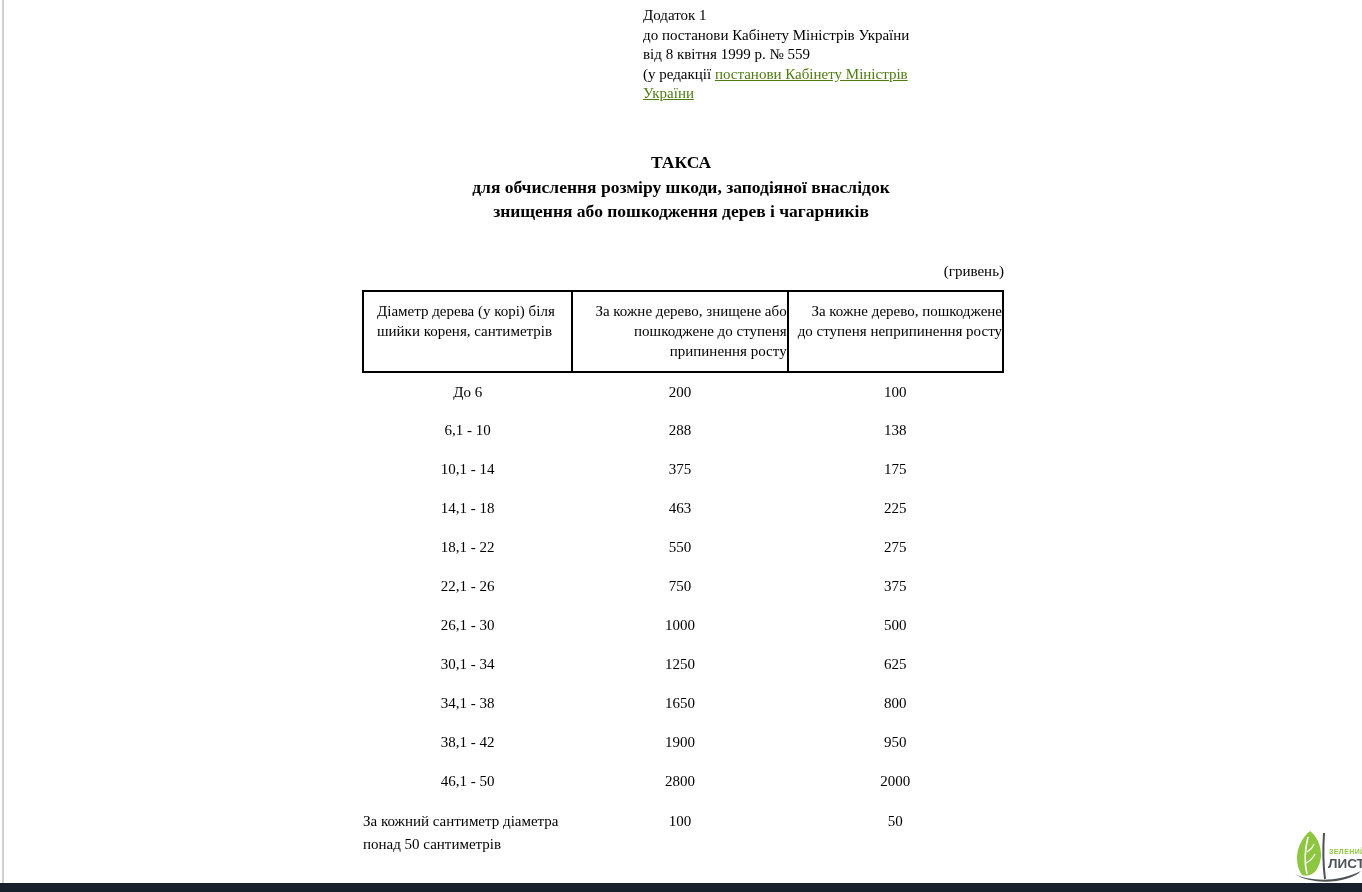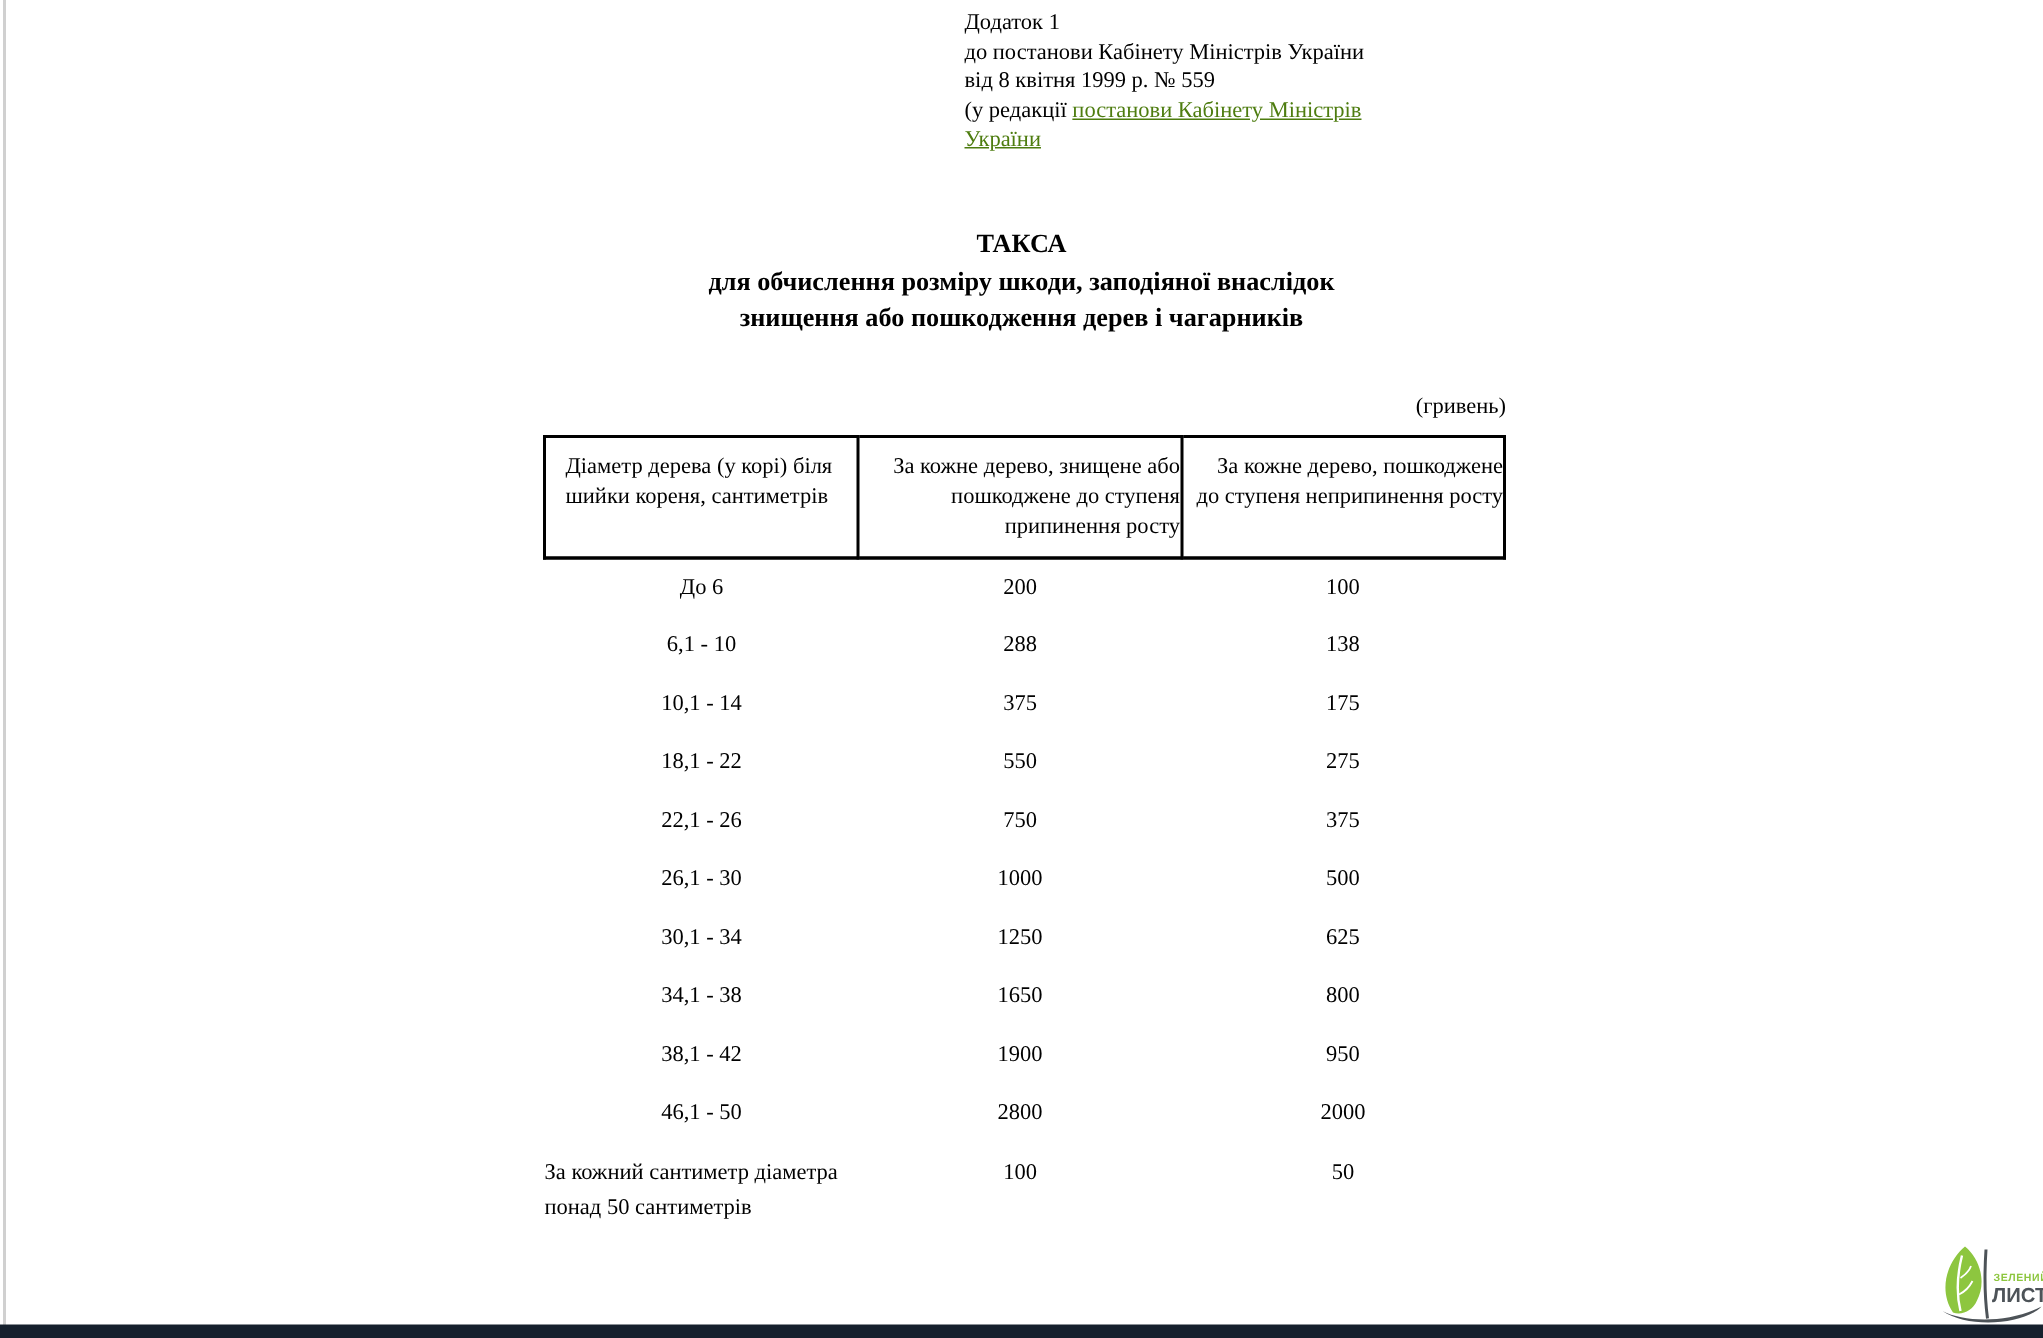--- a/index.html
+++ b/index.html
@@ -126,20 +126,25 @@
         <td class="d">6,1 - 10</td>
         <td>288</td>
         <td>138</td>
       </tr>
       <tr>
         <td class="d">10,1 - 14</td>
         <td>375</td>
         <td>175</td>
       </tr>
       <tr>
+        <td class="d">14,1 - 18</td>
+        <td>463</td>
+        <td>225</td>
+      </tr>
+      <tr>
         <td class="d">18,1 - 22</td>
         <td>550</td>
         <td>275</td>
       </tr>
       <tr>
         <td class="d">22,1 - 26</td>
         <td>750</td>
         <td>375</td>
       </tr>
       <tr>

